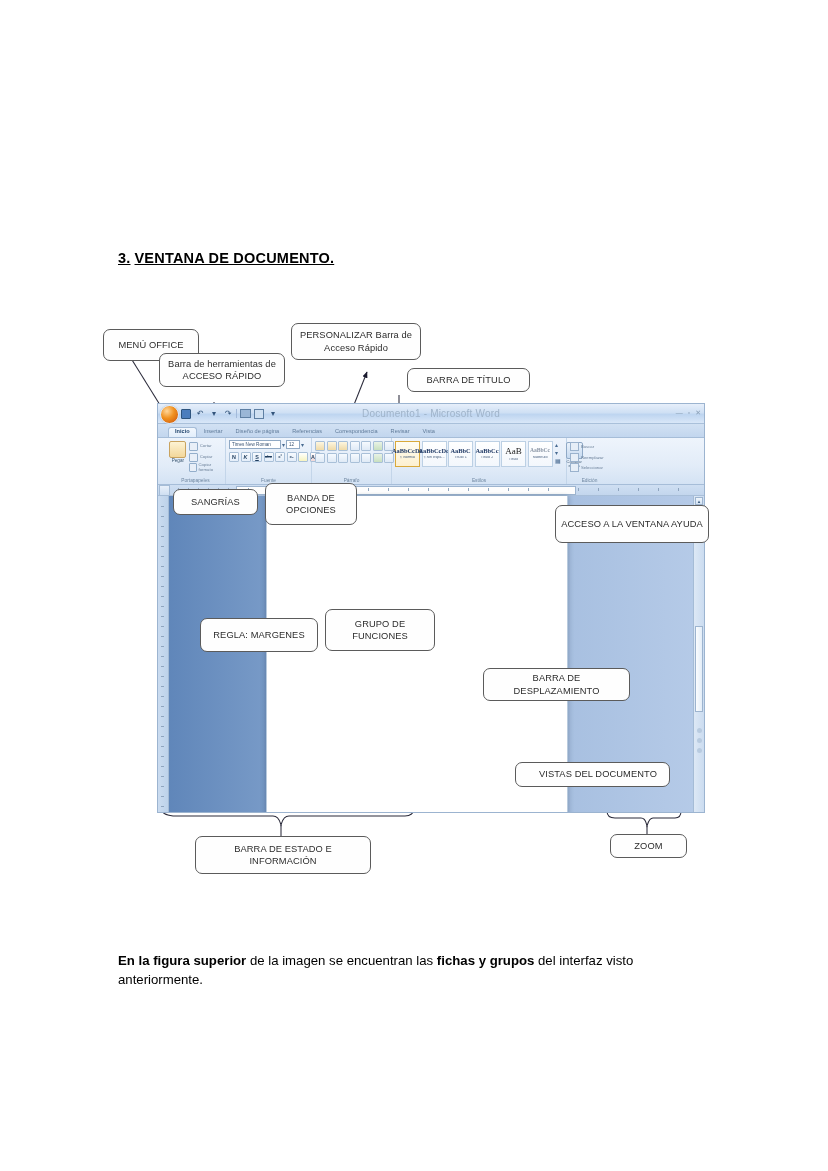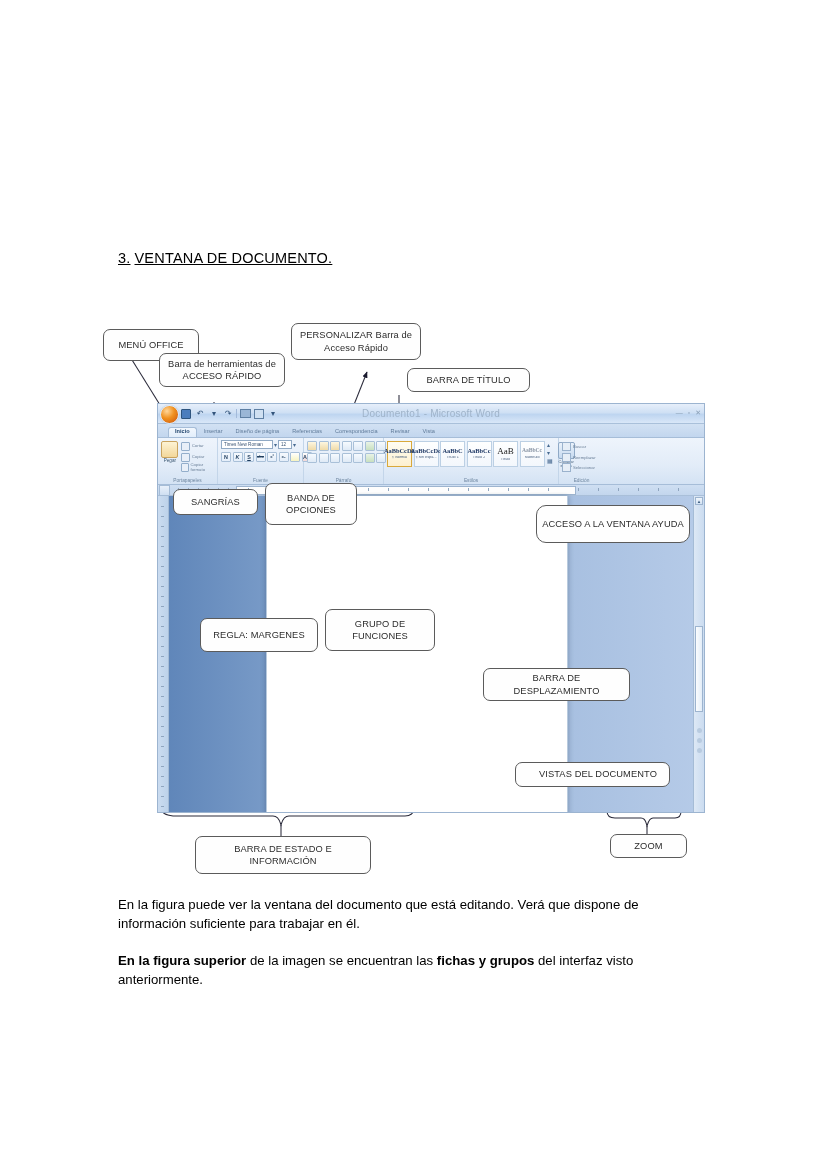--- a/index.html
+++ b/index.html
@@ -16,21 +16,21 @@
     position: absolute;
     inset: 0;
     background: #fff;
   }
 
   
   #heading {
     position: absolute;
     left: 118px; top: 250px;
     font-size: 14.5px;
-    font-weight: normal;
+    font-weight: bold;
     color: #000;
     letter-spacing: 0.2px;
     white-space: nowrap;
   }
   #heading .num {
     text-decoration: underline;
     margin-right: 4px;
   }
   #heading .ttl {
     text-decoration: underline;
@@ -173,20 +173,21 @@
   }
 
   
   .wribbon {
     position: relative;
     height: 46px;
     background: linear-gradient(to bottom,#eef4fc 0%,#e2ecf8 60%,#d4e3f4 100%);
     border-bottom: 1px solid #a6bdd8;
     display: flex;
     align-items: stretch;
+    padding-left: 8px;
   }
   .rgroup {
     position: relative;
     border-right: 1px solid #c3d5e9;
     padding: 2px 3px 0 3px;
     box-sizing: border-box;
     display: flex;
     flex-direction: column;
   }
   .rgroup .glabel {
@@ -687,21 +688,21 @@
     </div>
 
     <div class="callout" style="left:78px; top:174px; width:85px; height:26px;">
       <span>SANGRÍAS</span>
     </div>
 
     <div class="callout" style="left:170px; top:168px; width:92px; height:42px;">
       <span>BANDA DE OPCIONES</span>
     </div>
 
-    <div class="callout" style="left:441px; top:190px; width:154px; height:38px;border-radius:10px;">
+    <div class="callout" style="left:460px; top:190px; width:154px; height:38px;">
       <span>ACCESO A LA VENTANA AYUDA</span>
     </div>
 
     <div class="callout" style="left:105px; top:303px; width:118px; height:34px;">
       <span>REGLA: MARGENES</span>
     </div>
 
     <div class="callout" style="left:230px; top:294px; width:110px; height:42px;">
       <span>GRUPO DE FUNCIONES</span>
     </div>
@@ -717,17 +718,16 @@
     <div class="callout" style="left:100px; top:521px; width:176px; height:38px;">
       <span>BARRA DE ESTADO E INFORMACIÓN</span>
     </div>
 
     <div class="callout" style="left:515px; top:519px; width:77px; height:24px;">
       <span>ZOOM</span>
     </div>
 
   </div>
 
-  <div class="bodypara" id="para1">En la figura puede ver la ventana del documento que está editando. Verá que dispone de información suficiente para trabajar en él.</div>
 
   <div class="bodypara" id="para2"><b>En la figura superior</b><span> de la imagen se encuentran las </span><b>fichas y grupos</b><span> del interfaz visto anteriormente.</span></div>
 
 </div>
 
 </body></html>

